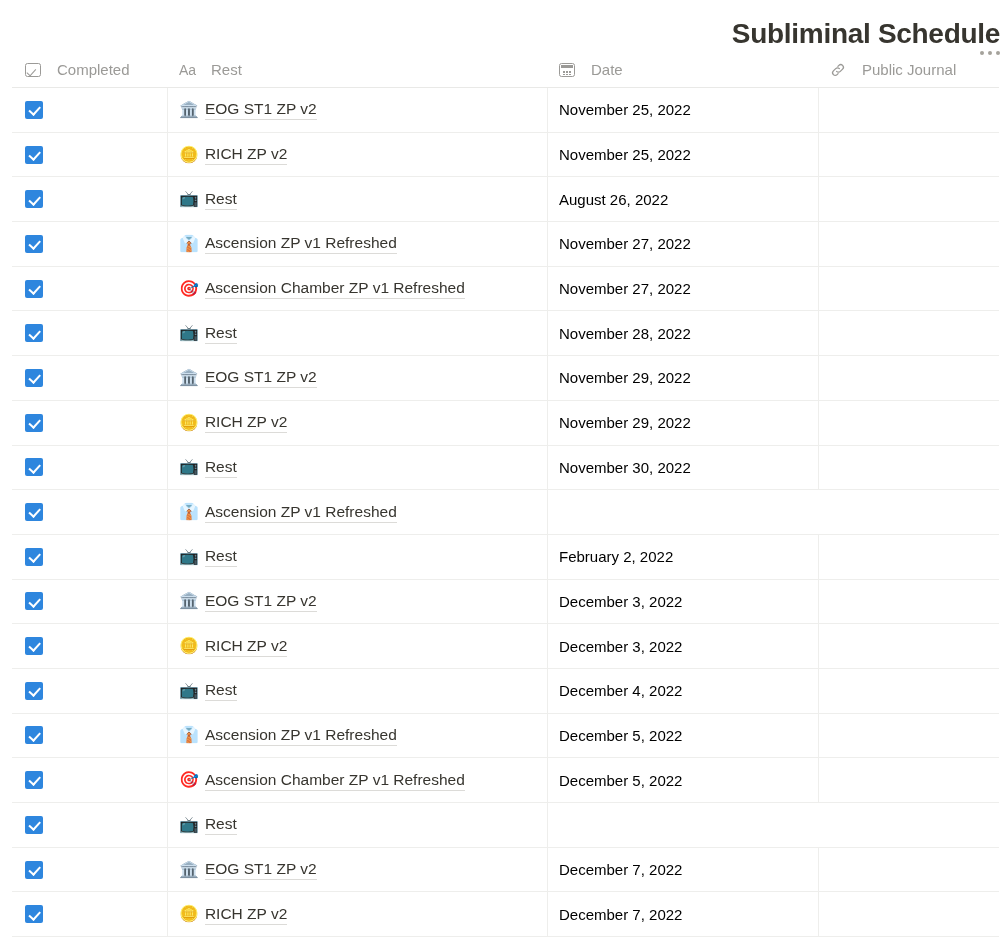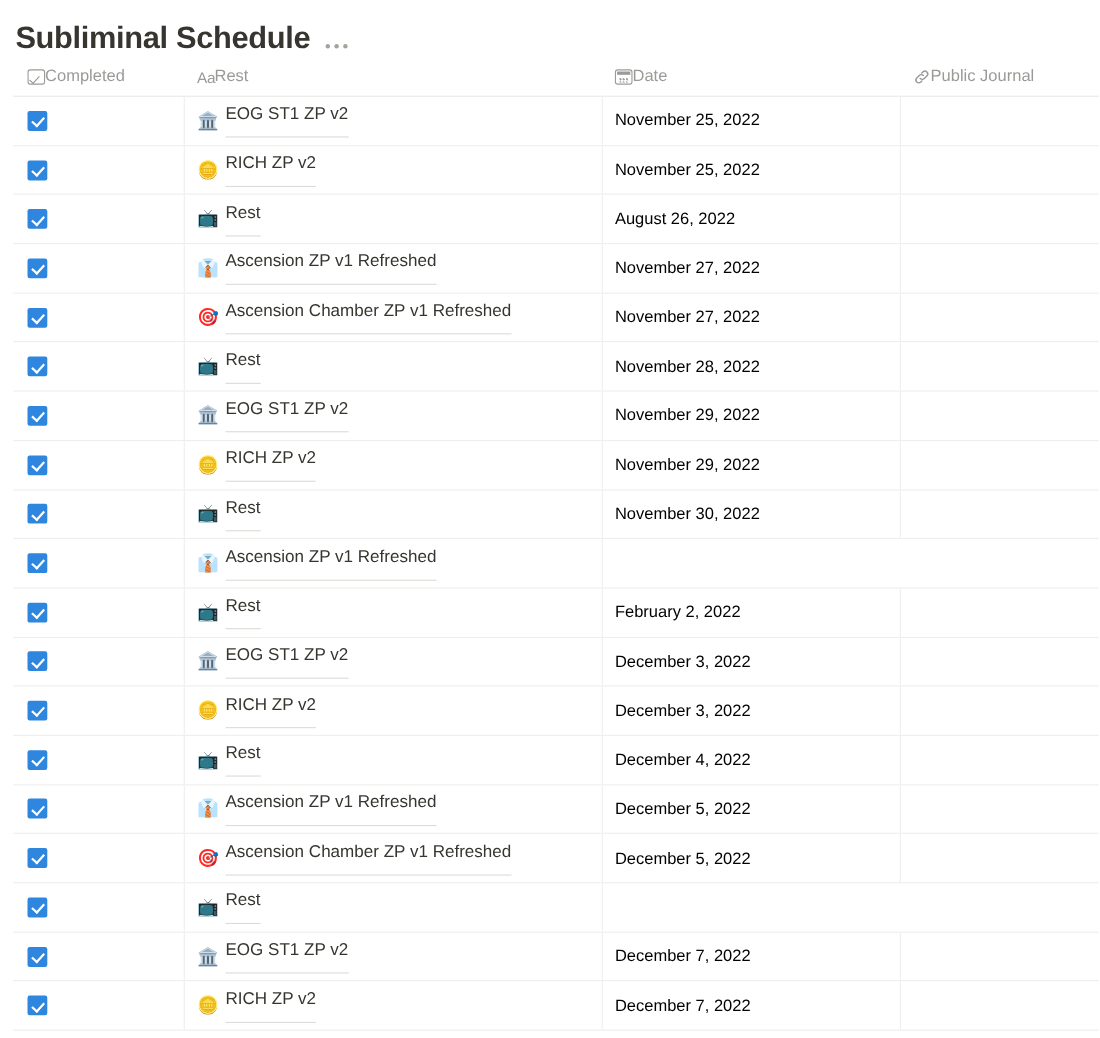--- a/index.html
+++ b/index.html
@@ -13,23 +13,24 @@
 
   body {
     font-family: "Liberation Sans", sans-serif;
     color: #37352f;
     -webkit-font-smoothing: antialiased;
   }
 
   
   .page-title-row {
     display: flex;
-    align-items: center;
+    align-items: flex-end;
     padding: 17px 0 0 14px;
     height: 52px;
+    flex-direction: column;
   }
   .page-title {
     font-size: 28px;
     font-weight: 700;
     letter-spacing: -0.3px;
     color: #37352f;
     line-height: 34px;
     white-space: nowrap;
   }
   .title-menu {
@@ -60,21 +61,21 @@
     height: 36px;
     align-items: center;
     border-bottom: 1px solid #e9e9e7;
     margin-left: 12px;
     width: 987px;
   }
   .db-header .col {
     display: flex;
     align-items: center;
     height: 100%;
-    gap: 0;
+    gap: 16px;
     color: #9b9a97;
     font-size: 15px;
     white-space: nowrap;
     overflow: hidden;
   }
   .db-header .col-completed { width: 156px; padding-left: 13px; }
   .db-header .col-name      { width: 380px; padding-left: 11px; }
   .db-header .col-date      { width: 271px; padding-left: 11px; }
   .db-header .col-journal   { width: 180px; padding-left: 11px; text-align: center; }
 
@@ -203,21 +204,21 @@
     font-size: 16px;
     line-height: 20px;
     flex: 0 0 auto;
     font-family: "DejaVu Sans", sans-serif;
   }
   .entry-title {
     font-size: 15.5px;
     color: #37352f;
     border-bottom: 1px solid #dcdbd8;
     line-height: 19px;
-    padding-bottom: 11px;
+    padding-bottom: 1px;
   }
 </style>
 </head>
 <body>
 
 <div class="page-title-row">
   <div class="page-title">Subliminal Schedule</div>
   <div class="title-menu">
     <span class="dot"></span>
     <span class="dot"></span>

